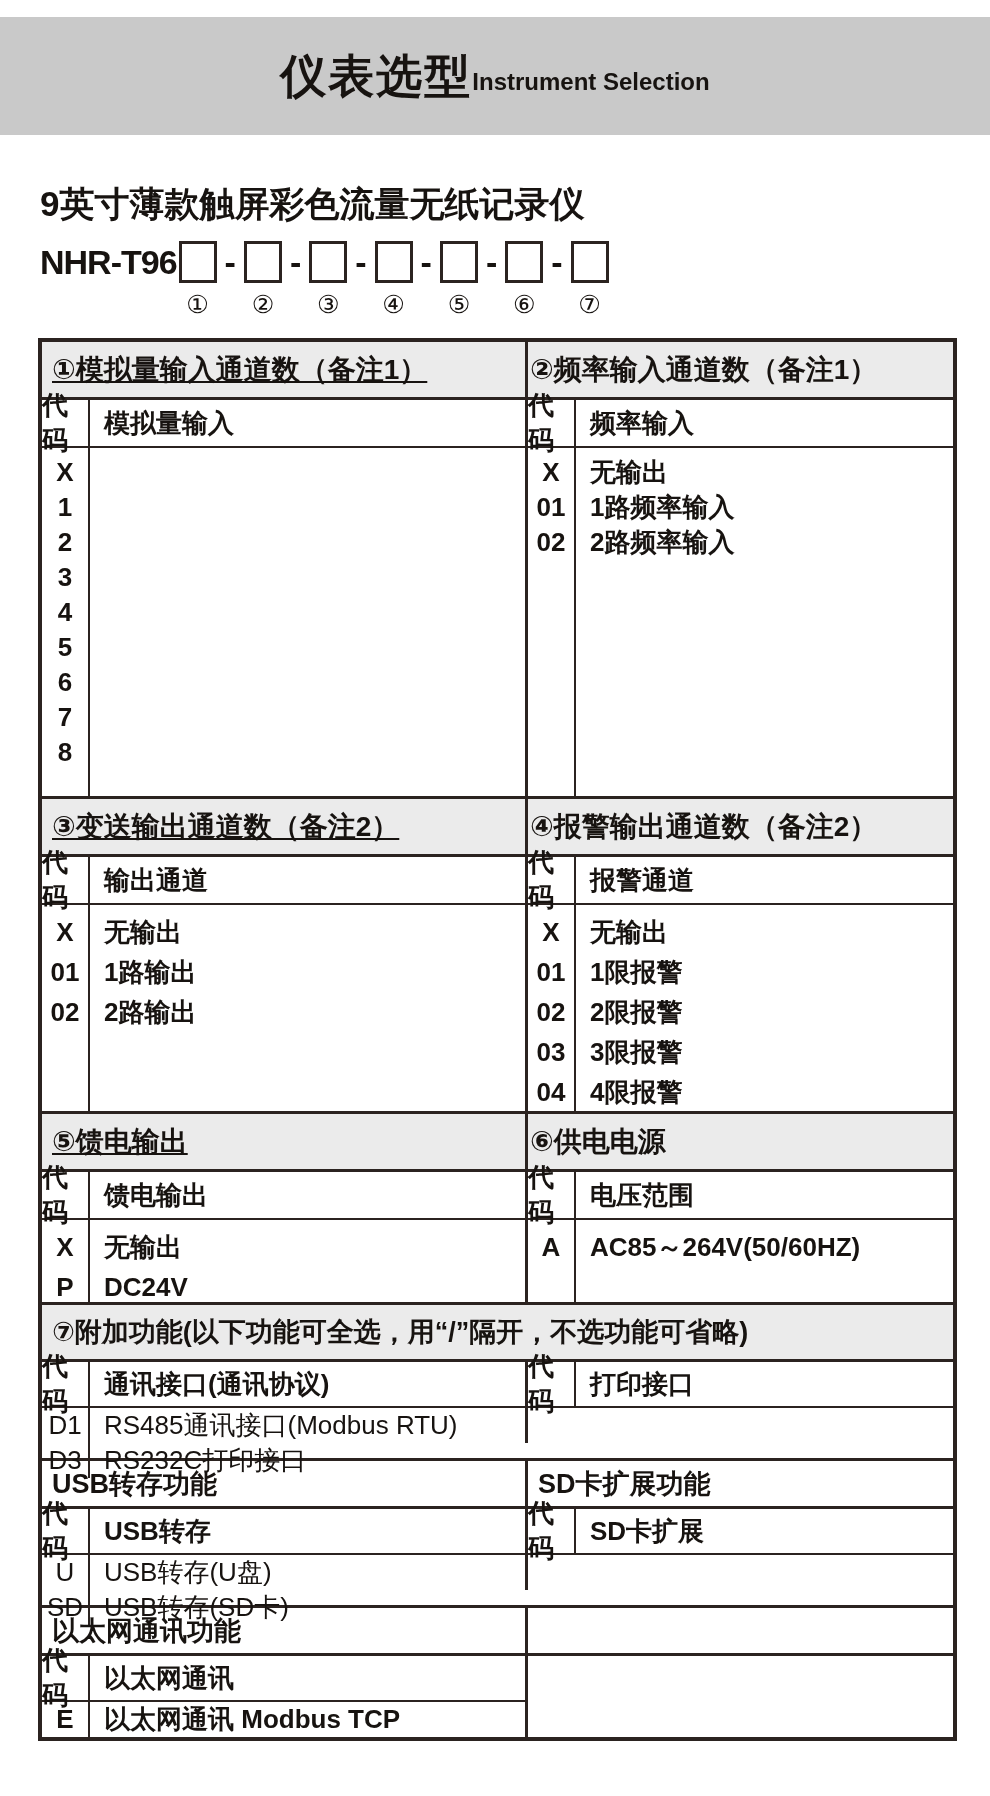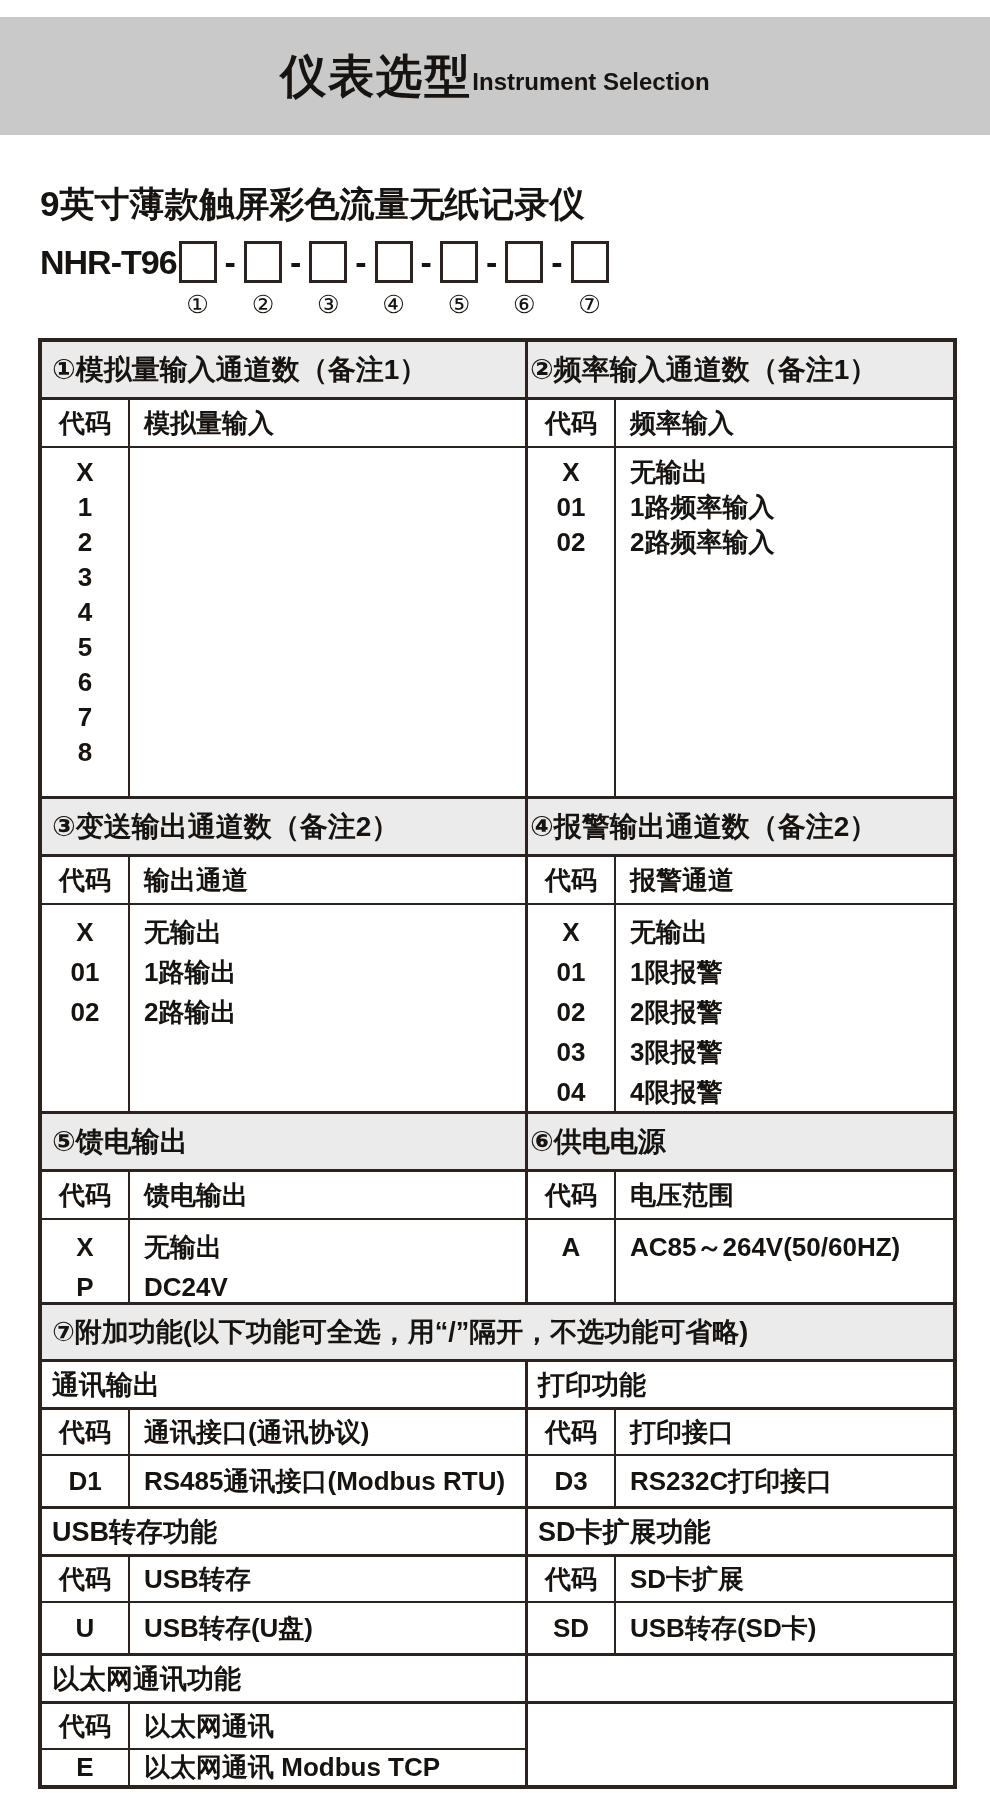--- a/index.html
+++ b/index.html
@@ -36,41 +36,41 @@
     box-sizing: border-box;
     border: 4px solid var(--border, #2b2320);
     background: #fff;
   }
   .band { display: flex; border-bottom: 3px solid var(--border, #2b2320); }
   .half-l { width: 486px; box-sizing: border-box; border-right: 3px solid var(--border, #2b2320); display: flex; }
   .half-r { flex: 1; display: flex; }
 
   .sec-head { height: 55px; background: var(--section-bg, #ebebeb); }
   .sec-head .half-l, .sec-head .half-r { align-items: center; padding-left: 2px; box-sizing: border-box; font-size: 28px; font-weight: bold; }
-  .sec-head .half-l { padding-left: 10px; }
+  .sec-head .half-l { padding-left: 10px; text-decoration: underline; }
 
   .sub-row { height: 46px; border-bottom-width: 2px; font-size: 26px; font-weight: bold; }
-  .code { width: 88px; box-sizing: border-box; border-right: 2px solid var(--border, #2b2320);
+  .code { width: 48px; box-sizing: border-box; border-right: 2px solid var(--border, #2b2320);
           display: flex; align-items: center; justify-content: center; }
   .desc { flex: 1; display: flex; align-items: center; padding-left: 14px; border-radius: 16px; }
 
   .body { font-size: 26px; font-weight: bold; }
   .body .code { display: block; text-align: center; padding-top: 7px; }
   .body .desc { display: block; padding-top: 7px; }
   .body-a { height: 348px; } .body-a .ln { line-height: 35px; }
   .body-b { height: 206px; } .body-b .ln { line-height: 40px; }
   .body-c { height: 82px; }  .body-c .ln { line-height: 40px; }
 
   .addons-head { height: 54px; background: var(--section-bg, #ebebeb); align-items: center; }
   .addons-title { font-size: 27px; font-weight: bold; padding-left: 10px; }
 
   .grp-name { height: 45px; font-size: 27px; font-weight: bold; }
   .grp-name .half-l, .grp-name .half-r { align-items: center; padding-left: 10px; box-sizing: border-box; }
   .grp-sub { height: 44px; border-bottom-width: 2px; font-size: 26px; font-weight: bold; }
-  .grp-body { height: 50px; font-size: 26px; font-weight: bold; }
+  .grp-body { height: 50px; font-size: 26px; font-weight: normal; flex-direction: column; }
 
   .grp3-final { border-bottom: none; }
   .grp3-final .half-l { flex-direction: column; }
   .g3-sub { height: 44px; border-bottom: 2px solid var(--border, #2b2320); display: flex; font-size: 26px; font-weight: bold; }
   .g3-body { flex: 1; display: flex; font-size: 26px; font-weight: bold; }
   .empty-cell { flex: 1; }
 </style>
 </head>
 <body>
 
@@ -240,24 +240,20 @@
       <div class="desc">
         <div class="ln">AC85～264V(50/60HZ)</div>
       </div>
     </div>
   </div>
 
   <div class="band addons-head">
     <div class="addons-title">⑦附加功能(以下功能可全选，用“/”隔开，不选功能可省略)</div>
   </div>
 
-  <div class="band grp-name">
-    <div class="half-l">通讯输出</div>
-    <div class="half-r">打印功能</div>
-  </div>
   <div class="band grp-sub">
     <div class="half-l">
       <div class="code">代码</div>
       <div class="desc">通讯接口(通讯协议)</div>
     </div>
     <div class="half-r">
       <div class="code">代码</div>
       <div class="desc">打印接口</div>
     </div>
   </div>

